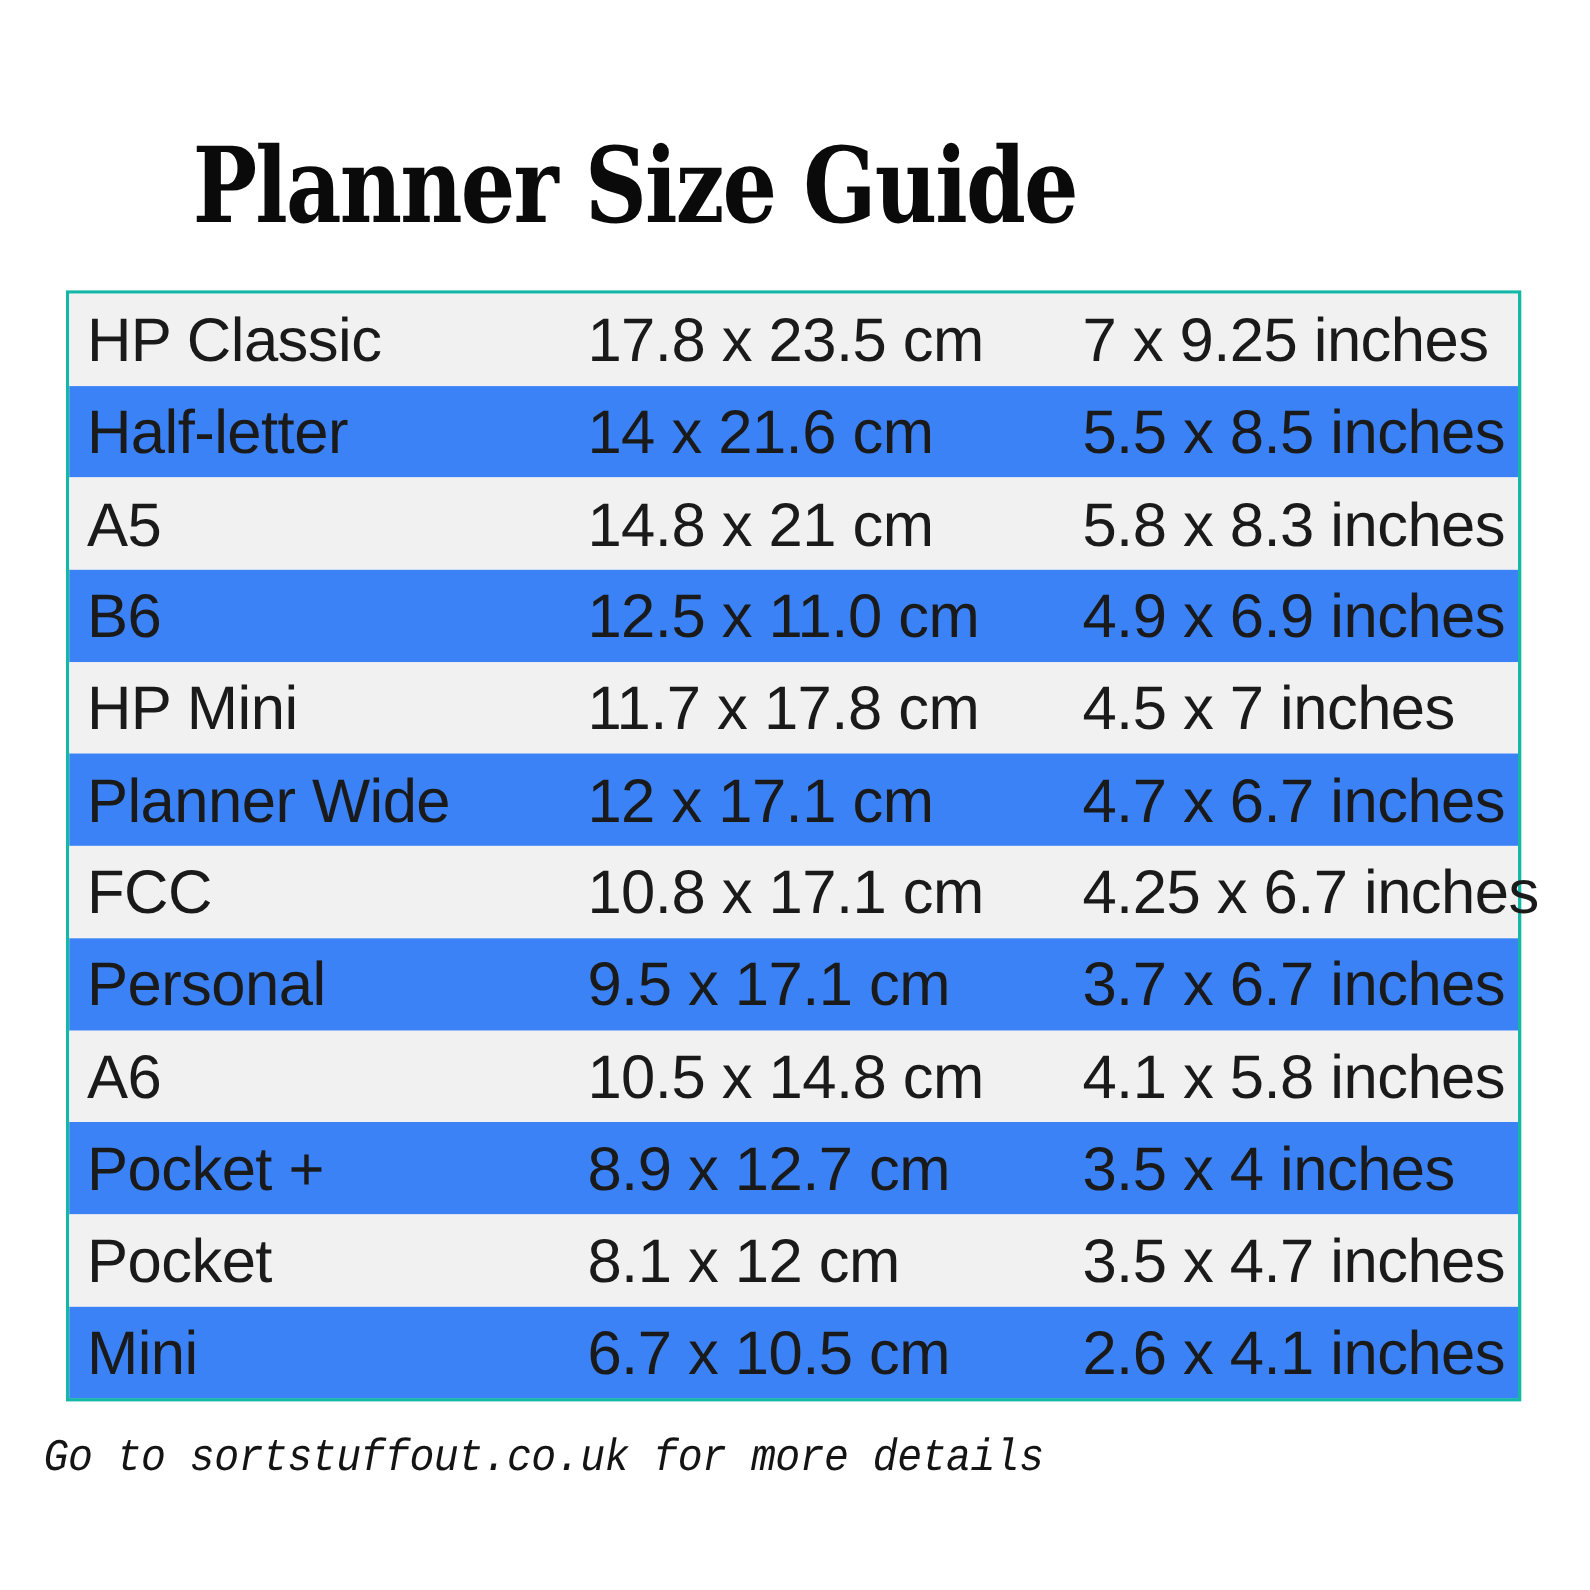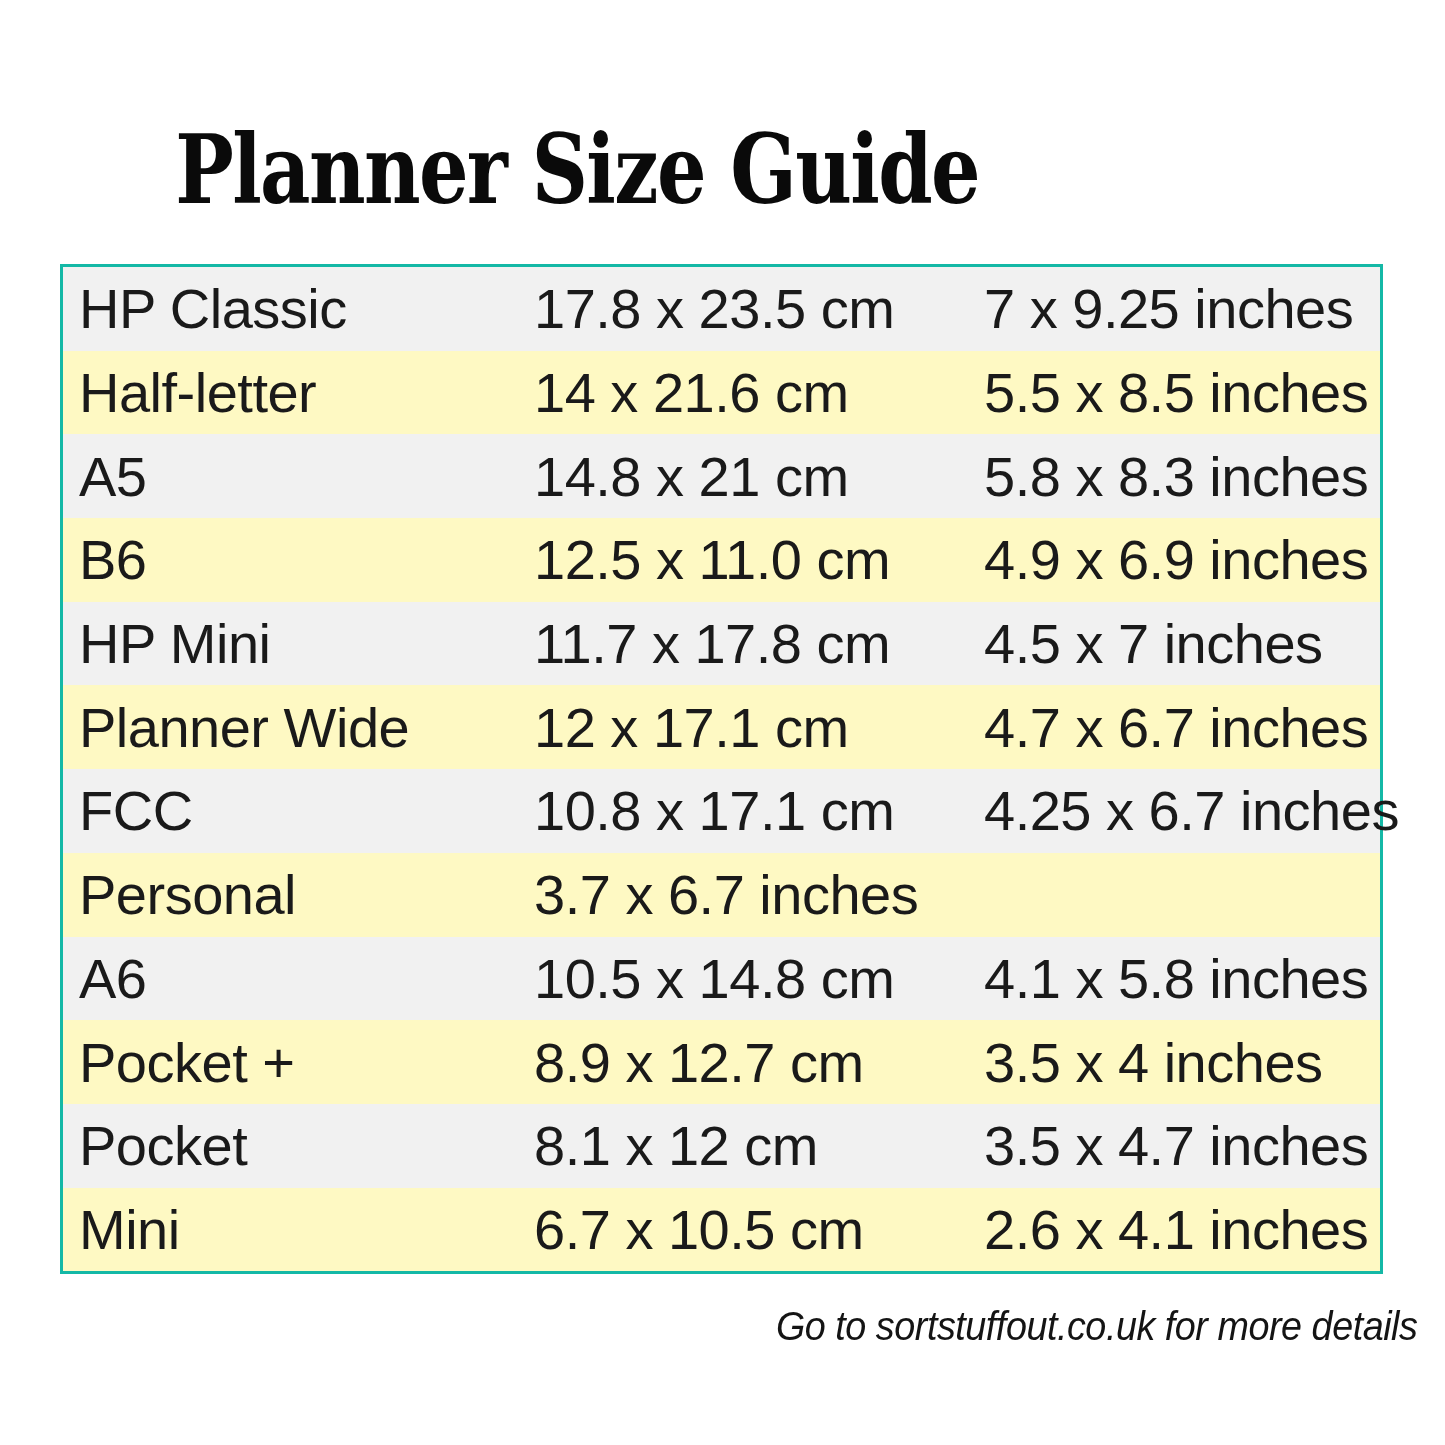--- a/index.html
+++ b/index.html
@@ -45,34 +45,35 @@
   .size-row {
     height: 83.7px;
     display: grid;
     grid-template-columns: 455px 450px 1fr;
     align-items: center;
     padding-left: 16px;
     box-sizing: border-box;
     font-size: 56px;
     letter-spacing: -0.5px;
     white-space: nowrap;
-    background: #fef9c3;
+    background: #3b82f6;
   }
   .size-row:nth-child(odd) {
     background: #f1f1f1;
   }
   .cell {
     overflow: visible;
   }
   .footer-wrap {
     position: absolute;
     top: 1303px;
     left: 0;
     width: 1445px;
-    text-align: right;
+    text-align: left;
+    font-family: Liberation Mono, monospace;
   }
   .footer-text {
     display: inline-block;
     font-style: italic;
     font-size: 41px;
     letter-spacing: -0.5px;
     color: #141414;
     transform: scaleX(0.92);
     transform-origin: 50% 50%;
     white-space: nowrap;
@@ -123,20 +124,21 @@
   </div>
 
   <div class="size-row">
     <span class="cell">FCC</span>
     <span class="cell">10.8 x 17.1 cm</span>
     <span class="cell">4.25 x 6.7 inches</span>
   </div>
 
   <div class="size-row">
     <span class="cell">Personal</span>
+    <span class="cell">9.5 x 17.1 cm</span>
     <span class="cell">3.7 x 6.7 inches</span>
   </div>
 
   <div class="size-row">
     <span class="cell">A6</span>
     <span class="cell">10.5 x 14.8 cm</span>
     <span class="cell">4.1 x 5.8 inches</span>
   </div>
 
   <div class="size-row">

